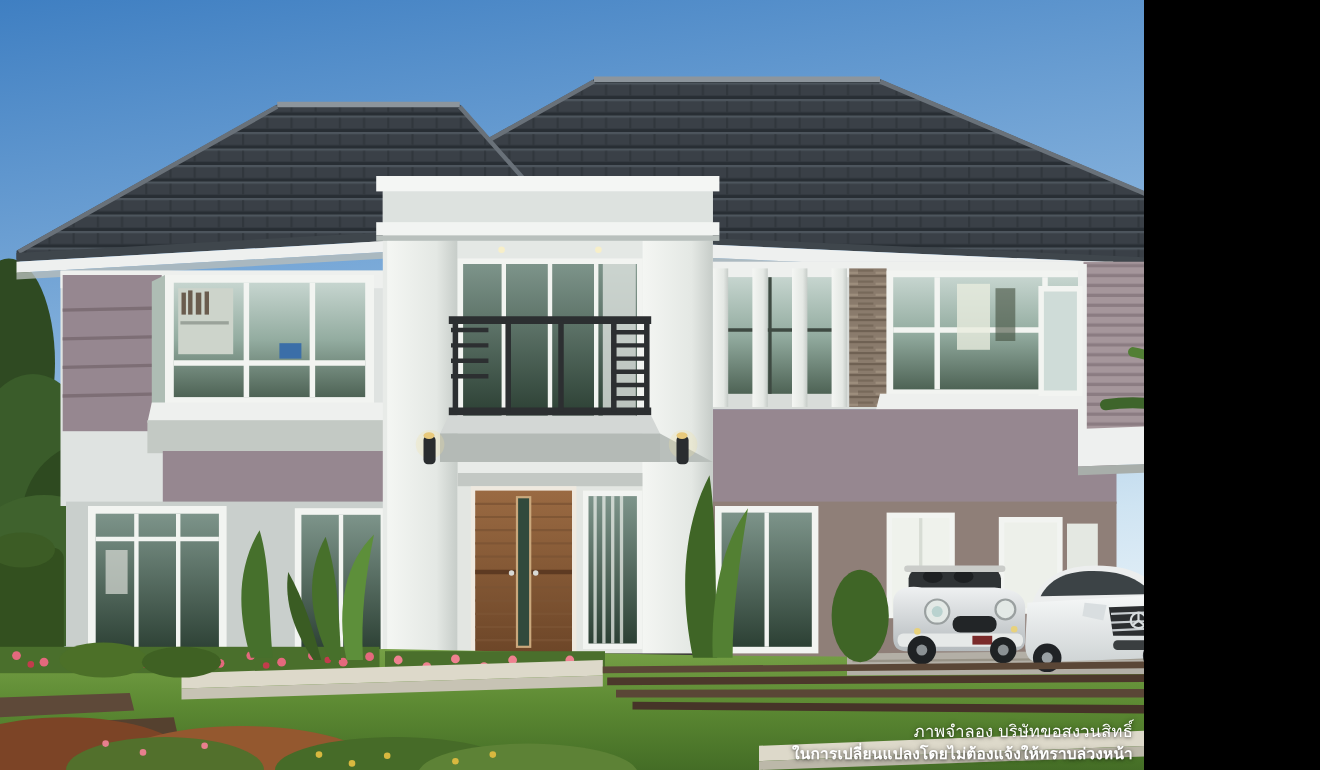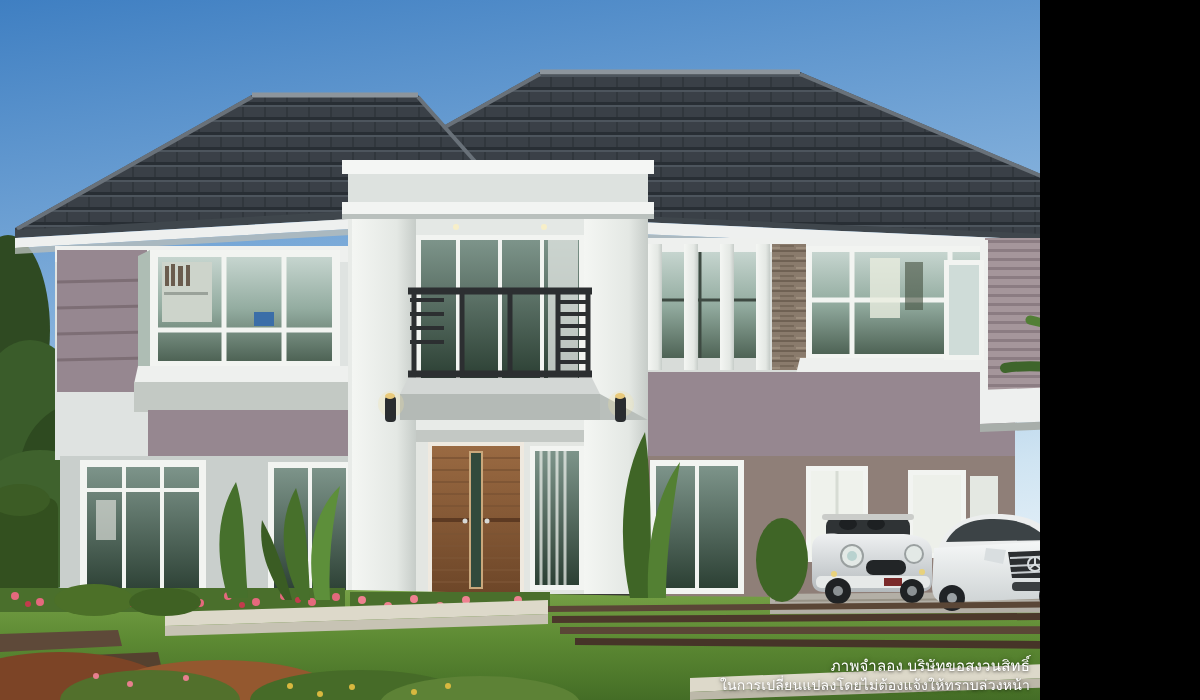--- a/index.html
+++ b/index.html
@@ -4,21 +4,21 @@
 <style>
   html,body{margin:0;padding:0;background:#000;}
   .stage{position:relative;width:1040px;height:700px;overflow:hidden;font-family:"Liberation Sans",sans-serif;}
   .stage svg{position:absolute;inset:0;display:block;}
   .disclaimer{
     position:absolute;right:10px;bottom:6px;text-align:right;
     color:#ffffff;font-size:15px;line-height:1.3;
     text-shadow:0 1px 3px rgba(0,0,0,.55), 0 0 6px rgba(0,0,0,.25);
     letter-spacing:.2px;
   }
-  .disclaimer .l2{font-size:14px;}
+  .disclaimer .l2{font-size:14px;font-weight:bold;}
 </style>
 </head>
 <body>
 
 <div class="stage">
 <svg viewBox="0 0 1200 700" width="1200" height="700">
   <defs>
     <linearGradient id="skyGrad" x1="0" y1="0" x2="0.25" y2="1">
       <stop offset="0" stop-color="#3f7fc2"></stop>
       <stop offset="0.5" stop-color="#8ab5de"></stop>

